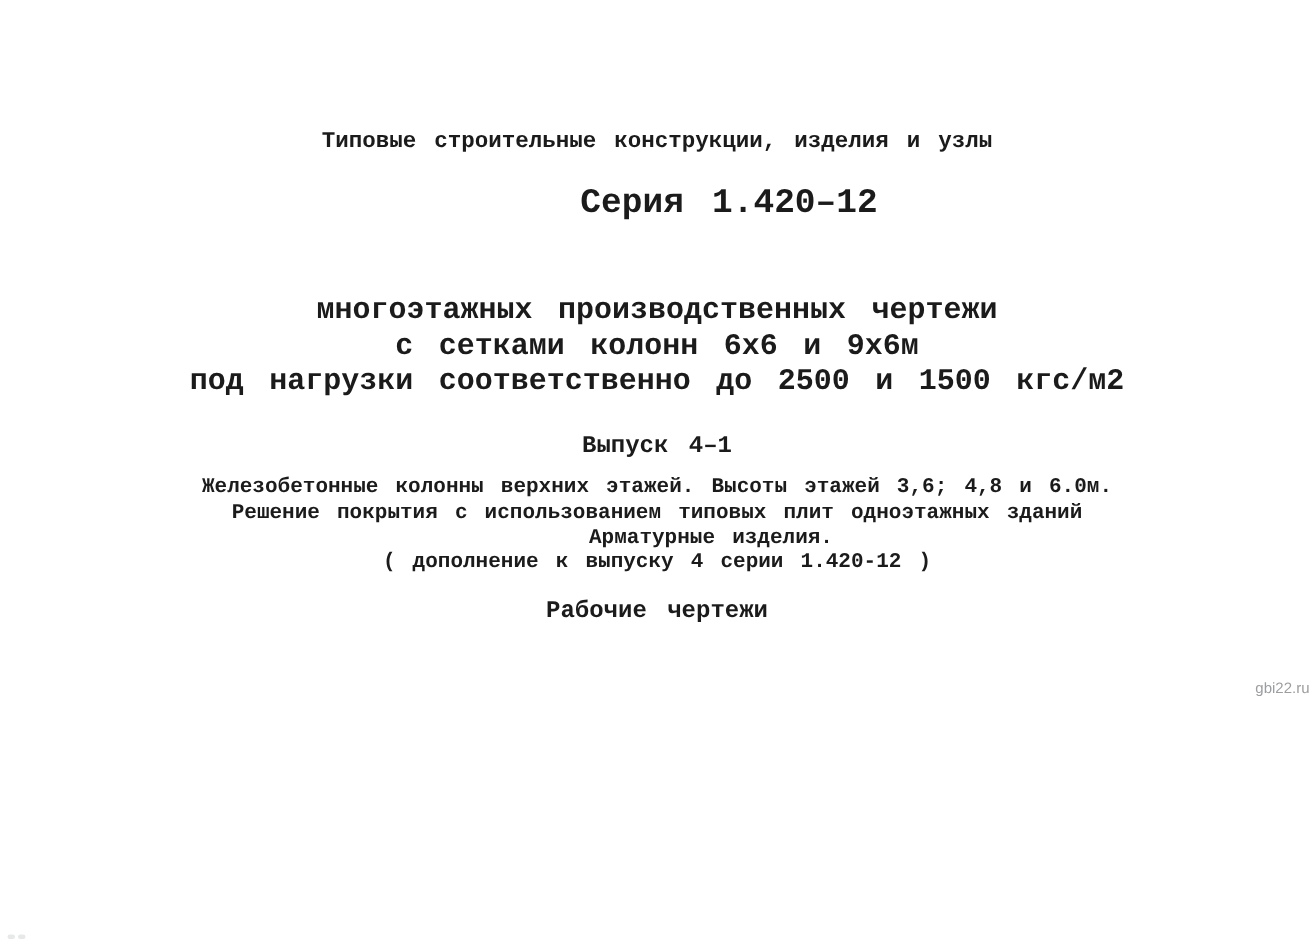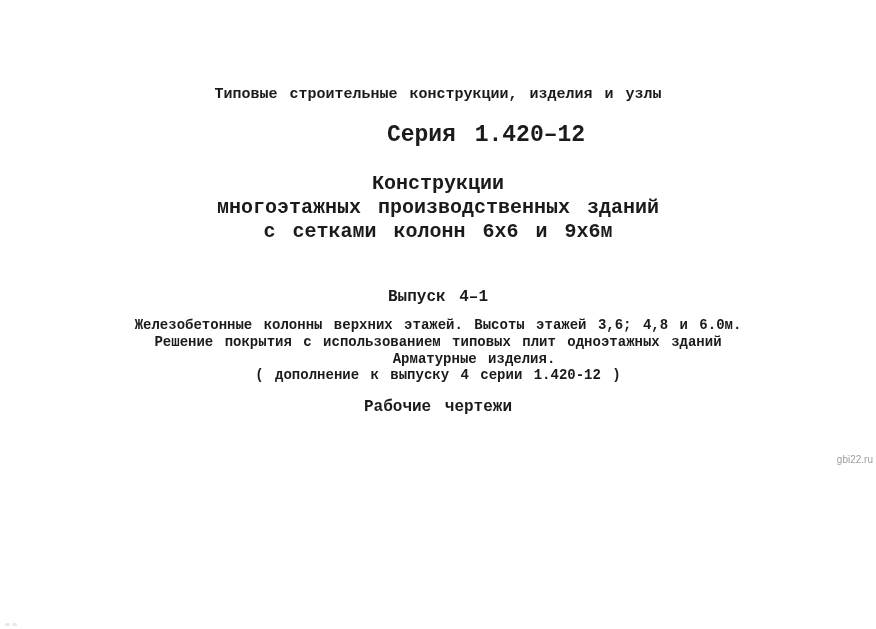--- a/index.html
+++ b/index.html
@@ -82,26 +82,26 @@
 </style>
 </head>
 <body>
 
 <div class="page">
 
   <div class="line header-line">Типовые строительные конструкции, изделия и узлы</div>
 
   <div class="line series-line">Серия 1.420–12</div>
 
-  <div class="line title-line title-line-1">Конструкции</div>
 
-  <div class="line title-line title-line-2">многоэтажных производственных зданий</div>
+  <div class="line title-line title-line-2">многоэтажных производственных чертежи</div>
 
   <div class="line title-line title-line-3">с сетками колонн 6х6 и 9х6м</div>
 
+  <div class="line title-line title-line-4">под нагрузки соответственно до 2500 и 1500 кгс/м2</div>
 
   <div class="line issue-line">Выпуск 4–1</div>
 
   <div class="line desc-line desc-line-1">Железобетонные колонны верхних этажей. Высоты этажей 3,6; 4,8 и 6.0м.</div>
 
   <div class="line desc-line desc-line-2">Решение покрытия с использованием типовых плит одноэтажных зданий</div>
 
   <div class="line desc-line desc-line-3">Арматурные изделия.</div>
 
   <div class="line desc-line desc-line-4">( дополнение к выпуску 4 серии 1.420-12 )</div>

